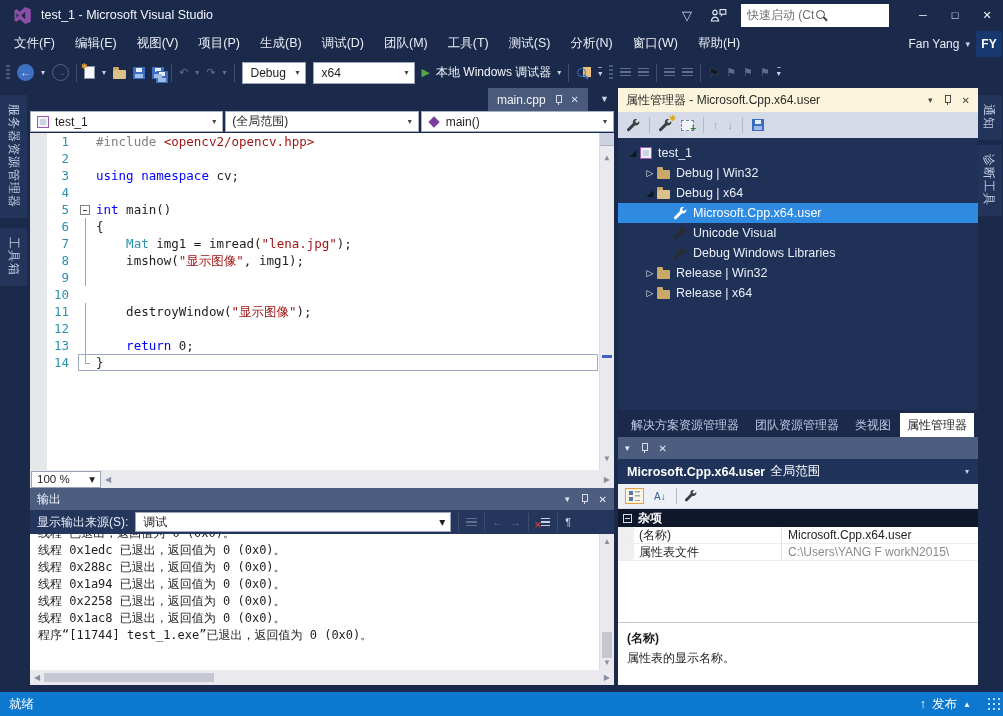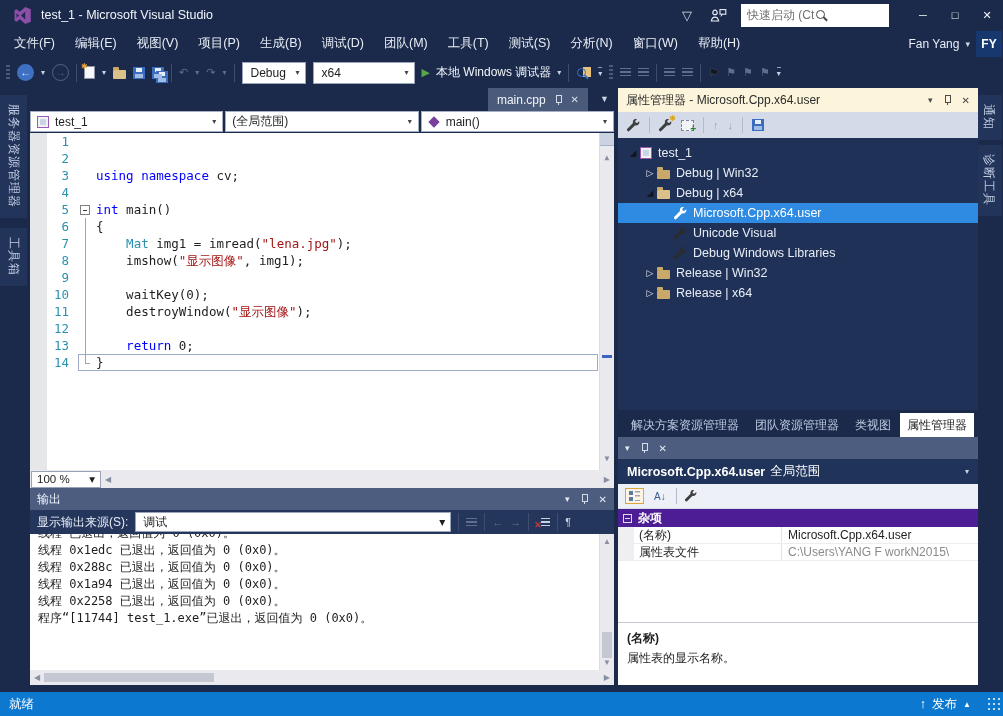--- a/index.html
+++ b/index.html
@@ -173,21 +173,21 @@
   .props-toolbar{height:25px;background:#EDF0F7;border-bottom:1px solid #D8DCE6;display:flex;align-items:center;
                  gap:8px;padding:0 7px;color:#3F3F3F}
   .cat-btn{border:1px solid #E2A33E;background:#FDF4E3;padding:2px 3px;display:inline-flex}
   .ico-cat{width:11px;height:10px;background:
      linear-gradient(#5B79A8 0 0) left top/4px 4px no-repeat,
      linear-gradient(#5B79A8 0 0) left bottom/4px 4px no-repeat,
      linear-gradient(#9AA6BC 0 0) right top/5px 1.5px no-repeat,
      linear-gradient(#9AA6BC 0 0) right 0 top 4px/5px 1.5px no-repeat,
      linear-gradient(#9AA6BC 0 0) right bottom/5px 1.5px no-repeat}
   .sort-btn{font-size:10px;color:#3B5B8C;padding:2px}
-  .grid-cat{height:18px;background:#4c1d95;color:#fff;font-weight:bold;display:flex;align-items:center;gap:6px;padding:0 5px}
+  .grid-cat{height:18px;background:#0f172a;color:#fff;font-weight:bold;display:flex;align-items:center;gap:6px;padding:0 5px}
   .cat-box{position:relative;width:9px;height:9px;border:1px solid #D8DEEA;background:transparent}
   .cat-box::after{content:"";position:absolute;left:1px;top:3px;width:5px;height:1px;background:#D8DEEA}
   .grid-row{display:grid;grid-template-columns:16px 148px 1fr;height:17px;line-height:16px;color:#1E1E1E;
             border-bottom:1px solid #EDEDEF;font-size:12px}
   .gr-margin{background:#EFEFF2}
   .gr-name{padding-left:5px;border-right:1px solid #E2E2E6;white-space:nowrap;overflow:hidden}
   .gr-value{padding-left:6px;white-space:nowrap;overflow:hidden}
   .gr-value.muted{color:#8A8A8A}
   .grid-fill{flex:1;background:#fff}
   .props-desc{height:63px;border-top:1px solid #C6C9D2;background:#fff;color:#1E1E1E;padding:7px 9px;font-size:12px}
@@ -339,20 +339,21 @@
           <span class="lbl">main()</span>
           <span class="combo-caret">▾</span>
         </span>
       </div>
       <div class="code-wrap">
         <div>
             <div class="code-line">
               <span class="ln">1</span>
               <span class="line-body">
                 <span class="outline-col"></span>
+                <span class="code-text"><span style="color: rgb(128, 128, 128);">#include </span><span style="color: rgb(163, 21, 21);">&lt;opencv2/opencv.hpp&gt;</span></span>
               </span>
             </div>
             <div class="code-line">
               <span class="ln">2</span>
               <span class="line-body">
                 <span class="outline-col"></span>
                 <span class="code-text"></span>
               </span>
             </div>
             <div class="code-line">
@@ -401,24 +402,20 @@
             </div>
             <div class="code-line">
               <span class="ln">9</span>
               <span class="line-body">
                 <span class="outline-col guide"></span>
                 <span class="code-text"></span>
               </span>
             </div>
             <div class="code-line">
               <span class="ln">10</span>
-              <span class="line-body">
-                <span class="outline-col guide"></span>
-                <span class="code-text"><span style="color: rgb(30, 30, 30);">    waitKey(0);</span></span>
-              </span>
             </div>
             <div class="code-line">
               <span class="ln">11</span>
               <span class="line-body">
                 <span class="outline-col guide"></span>
                 <span class="code-text"><span style="color: rgb(30, 30, 30);">    destroyWindow(</span><span style="color: rgb(163, 21, 21);">"显示图像"</span><span style="color: rgb(30, 30, 30);">);</span></span>
               </span>
             </div>
             <div class="code-line">
               <span class="ln">12</span>
@@ -489,20 +486,21 @@
           <span class="tb-sep"></span>
           <span style="color:#C7D0E0;font-size:11px">¶</span>
         </div>
         <div class="out-body">
           <div class="out-lines">
               <div class="out-line partial">线程 已退出，返回值为 0 (0x0)。</div>
               <div class="out-line">线程 0x1edc 已退出，返回值为 0 (0x0)。</div>
               <div class="out-line">线程 0x288c 已退出，返回值为 0 (0x0)。</div>
               <div class="out-line">线程 0x1a94 已退出，返回值为 0 (0x0)。</div>
               <div class="out-line">线程 0x2258 已退出，返回值为 0 (0x0)。</div>
+              <div class="out-line">线程 0x1ac8 已退出，返回值为 0 (0x0)。</div>
               <div class="out-line">程序“[11744] test_1.exe”已退出，返回值为 0 (0x0)。</div>
             </div>
           <div class="out-vscroll">
             <span>▲</span>
             <span class="vs-thumb"></span>
             <span>▼</span>
           </div>
         </div>
         <div class="out-hscroll">
           <span>◀</span>

